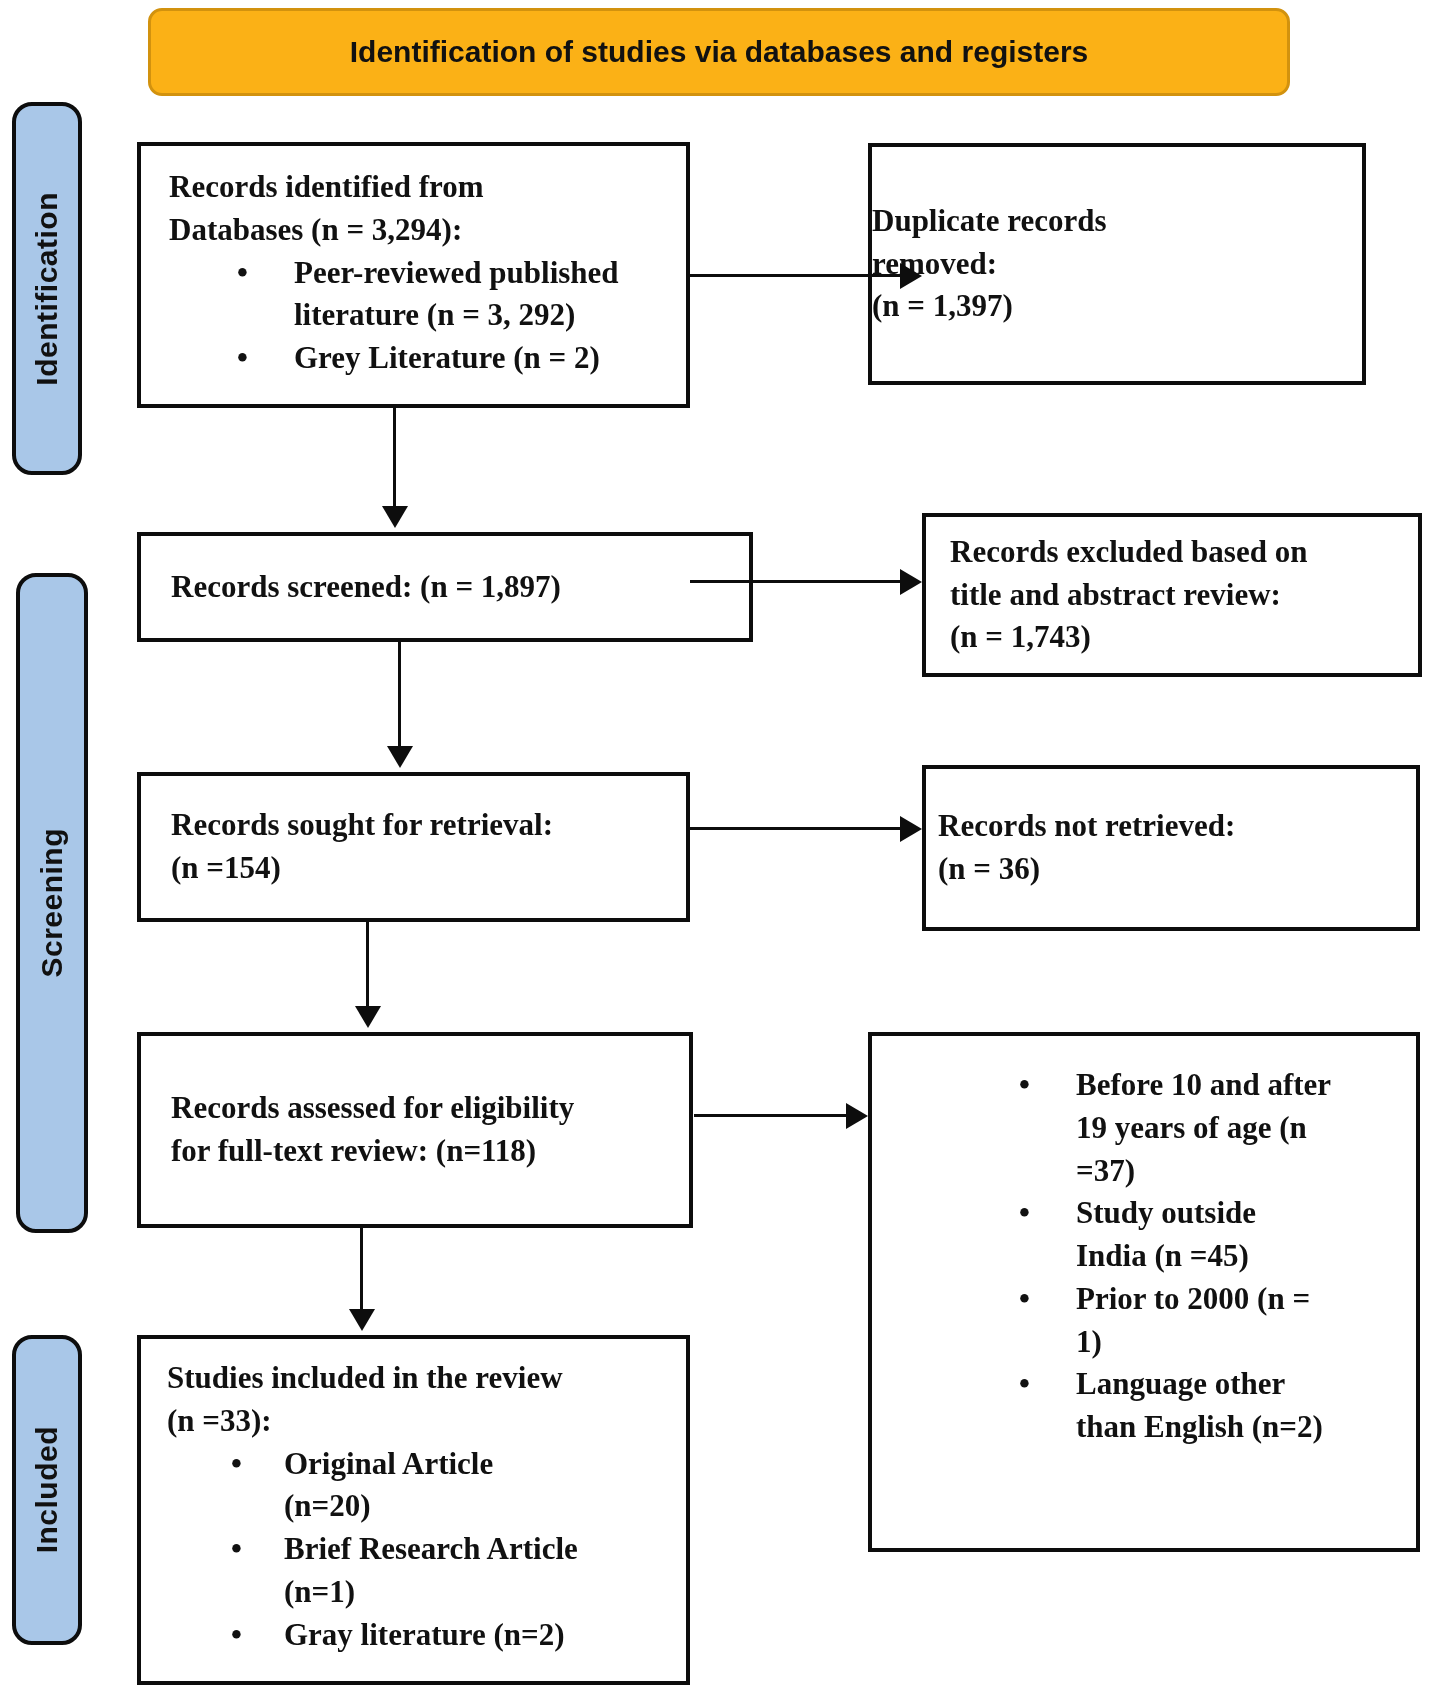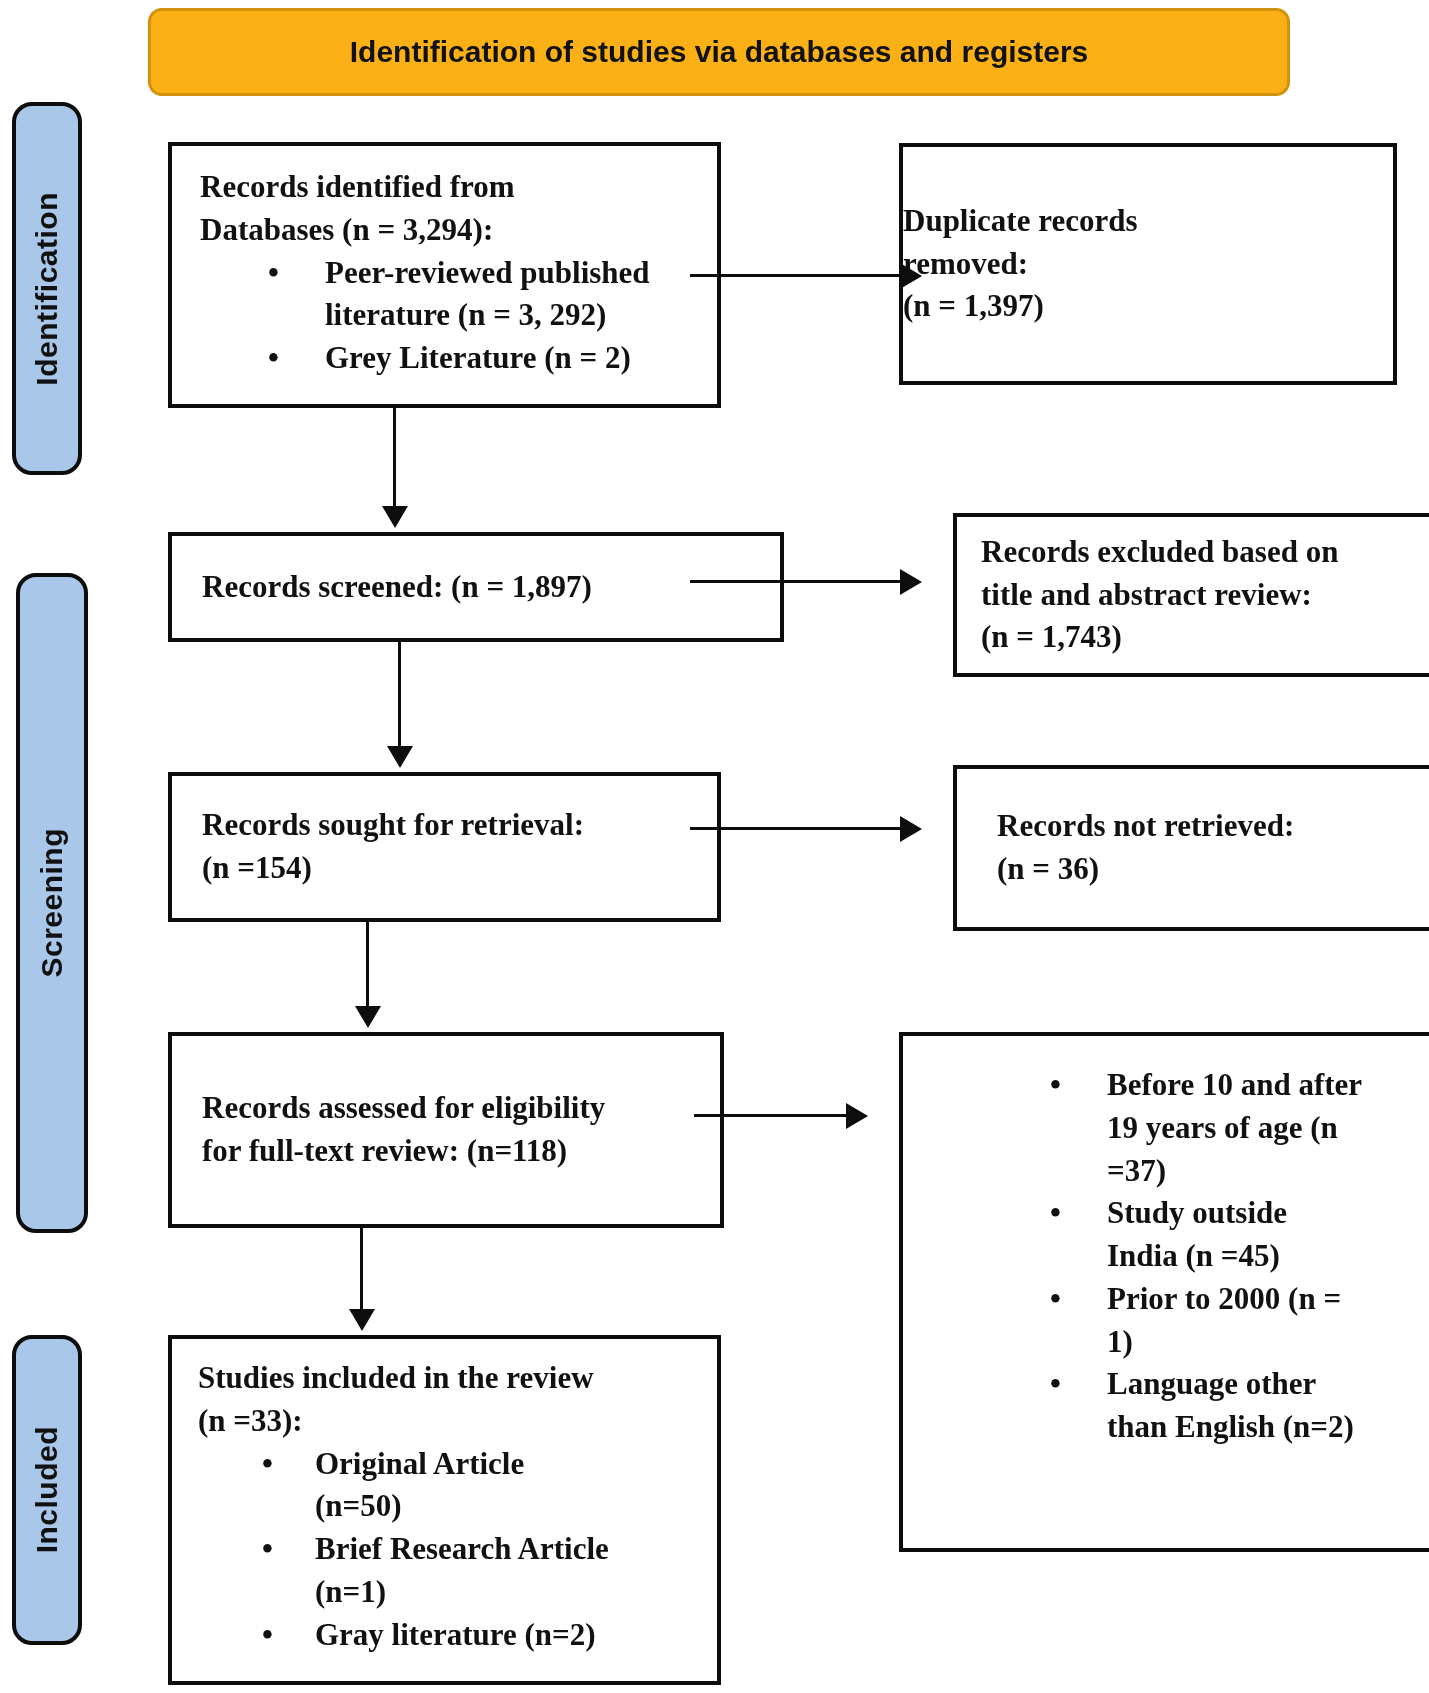--- a/index.html
+++ b/index.html
@@ -49,32 +49,32 @@
   }
   .stage-identification{left:12px;top:102px;width:70px;height:373px;}
   .stage-screening{left:16px;top:573px;width:72px;height:660px;}
   .stage-included{left:12px;top:1335px;width:70px;height:310px;}
   
   .box{
     position:absolute;
     background:#fff;
     border:4px solid var(--ink);
     box-sizing:border-box;
-    font-weight:bold;font-size:31px;line-height:1.38;margin-left:31px;
+    font-weight:bold;font-size:31px;line-height:1.38;
   }
   .pre{white-space:pre-line;}
   .vcenter{display:flex;flex-direction:column;justify-content:center;}
   .b-identified{left:137px;top:142px;width:553px;height:266px;padding:20px 18px 0 28px;}
   .b-screened{left:137px;top:532px;width:616px;height:110px;padding-left:30px;}
   .b-sought{left:137px;top:772px;width:553px;height:150px;padding-left:30px;}
   .b-assessed{left:137px;top:1032px;width:556px;height:196px;padding-left:30px;}
   .b-included{left:137px;top:1335px;width:553px;height:350px;padding:18px 14px 0 26px;}
   .b-duplicates{left:868px;top:143px;width:498px;height:242px;}
   .b-excluded-ta{left:922px;top:513px;width:500px;height:164px;padding-left:24px;}
-  .b-not-retrieved{left:922px;top:765px;width:498px;height:166px;padding-left:40px;}
+  .b-not-retrieved{left:922px;top:765px;width:498px;height:166px;padding-left:12px;}
   .b-excluded85{left:868px;top:1032px;width:552px;height:520px;padding:28px 20px 0 26px;}
   
   .bullet-row{display:flex;align-items:flex-start;}
   .dot{flex:0 0 auto;}
   .b-identified .bullet-row{margin-left:68px;}
   .b-identified .dot{width:57px;}
   .b-included .bullet-row{margin-left:64px;}
   .b-included .dot{width:53px;}
   .b-excluded85 .bullet-row{margin-left:121px;}
   .b-excluded85 .dot{width:57px;}
@@ -144,21 +144,21 @@
     <div class="pre">Records assessed for eligibility
 for full-text review: (n=118)</div>
   </div>
 
   <div class="box b-included">
     <div class="pre">Studies included in the review
 (n =33):</div>
     <div class="bullet-row">
       <span class="dot">•</span>
       <span class="pre">Original Article
-(n=50)</span>
+(n=20)</span>
     </div>
     <div class="bullet-row">
       <span class="dot">•</span>
       <span class="pre">Brief Research Article
 (n=1)</span>
     </div>
     <div class="bullet-row">
       <span class="dot">•</span>
       <span class="pre">Gray literature (n=2)</span>
     </div>

